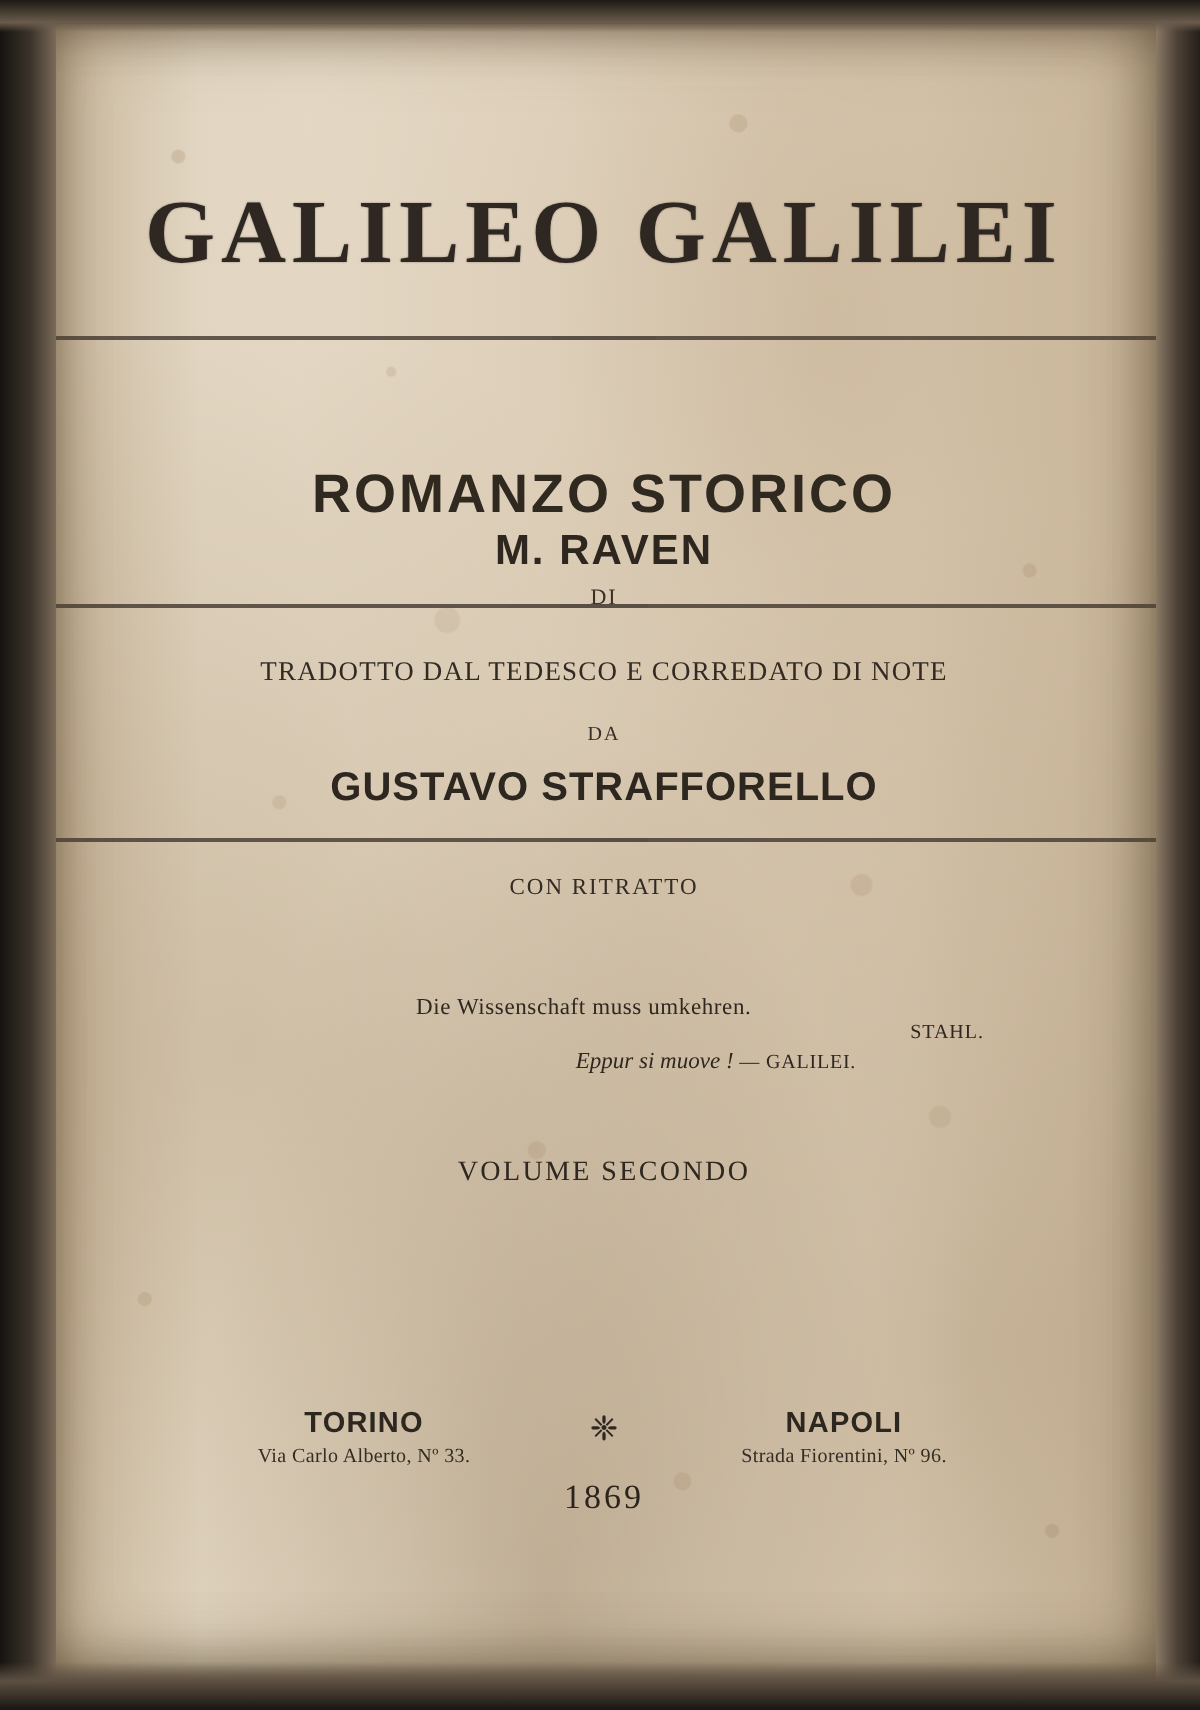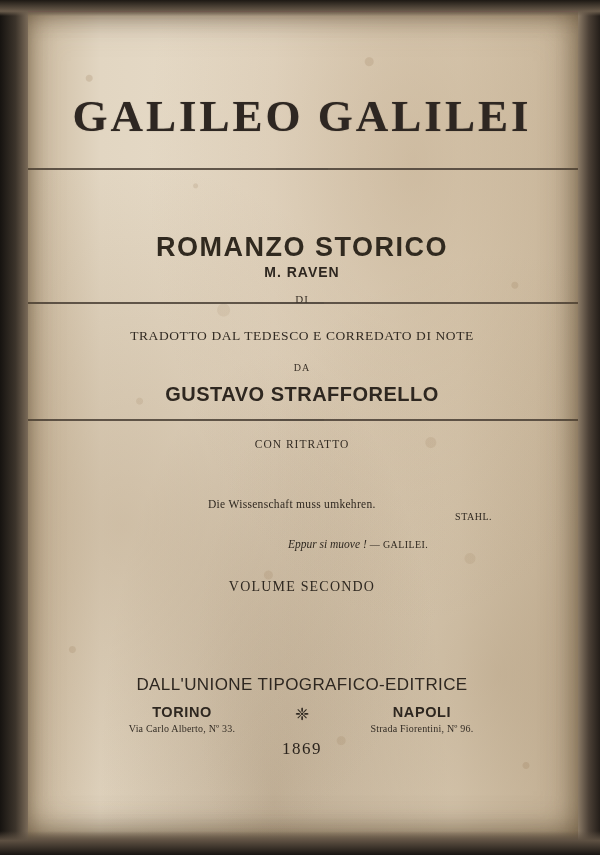--- a/index.html
+++ b/index.html
@@ -136,21 +136,21 @@
     letter-spacing: 1px;
     color: #3a3128;
     margin-top: 48px;
   }
 
   .author {
     position: absolute;
     top: 252px; left: 0; right: 0;
     font-family: "Liberation Sans", sans-serif;
     font-weight: bold;
-    font-size: 14px;
+    font-size: 21px;
     letter-spacing: 1px;
     color: #2e2720;
   }
 
   .rule-2 { position: absolute; top: 290px; left: 0; right: 0; }
   .rule-2 i { display:block; width: 44px; height: 2px; background:#433a31; margin: 0 auto; }
 
   .translation-note {
     position: absolute;
     top: 316px; left: 0; right: 0;
@@ -214,21 +214,21 @@
     letter-spacing: .5px;
     margin-top: 1px;
     padding-right: 16px;
   }
   .epi-line-2 {
     display: block;
     text-align: center;
     font-family: "Liberation Serif", serif;
     font-style: italic;
     font-size: 11.5px;
-    margin-top: 16px;
+    margin-top: 3px;
     white-space: nowrap;
   }
   .epi-line-2 .attr {
     font-style: normal;
     font-size: 10px;
     letter-spacing: .4px;
   }
 
   .volume {
     position: absolute;
@@ -347,21 +347,20 @@
         <div class="epi-line-1">Die Wissenschaft muss umkehren.</div>
         <span class="epi-attr-1">STAHL.</span>
         <span class="epi-line-2">
           <span>Eppur si muove !</span>
           <span class="attr">— GALILEI.</span>
         </span>
       </div>
 
       <div class="volume">VOLUME SECONDO</div>
 
-      <div class="publisher">DALL'UNIONE TIPOGRAFICO-EDITRICE</div>
 
       <div class="printer-mark">❈</div>
 
       <div class="cities">
         <div class="city-col">
           <div class="city-name">TORINO</div>
           <div class="city-addr">Via Carlo Alberto, Nº 33.</div>
         </div>
         <div class="city-col">
           <div class="city-name">NAPOLI</div>

